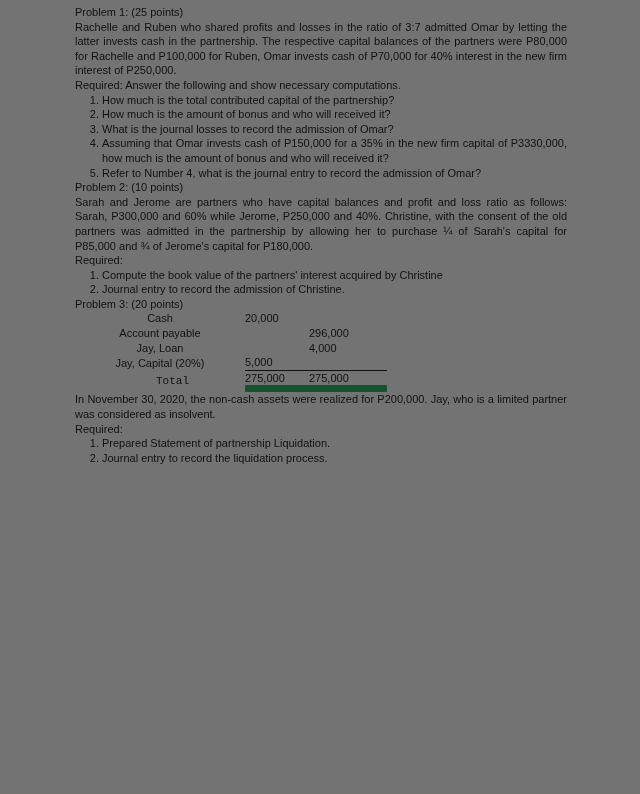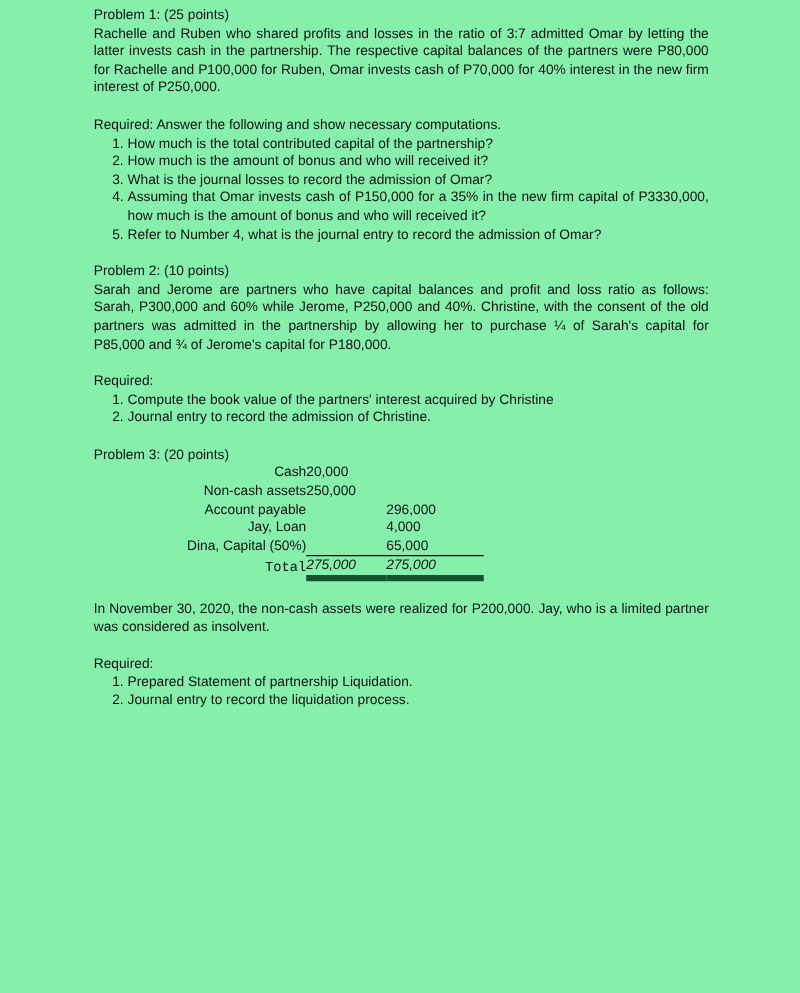--- a/index.html
+++ b/index.html
@@ -10,51 +10,50 @@
     font-family: "Liberation Sans", "DejaVu Sans", sans-serif;
     font-size: 11px;
     line-height: 14.6px;
     color: #111111;
     overflow: hidden;
   }
   .page {
     width: 640px;
     height: 794px;
     padding: 5px 73px 0 75px;
-    background: #86efac;
+    background: #737373;
   }
   .para { text-align: justify; }
-  .gap-top { margin-top: 15px; }
+  .gap-top { }
   ol.req-list {
     margin: 0;
     padding-left: 27px;
     list-style: decimal;
     list-style-position: outside;
   }
   ol.req-list li { text-align: justify; }
   table.trial-balance {
     border-collapse: collapse;
     table-layout: fixed;
     width: 312px;
   }
   table.trial-balance td {
     padding: 0;
     height: 14.6px;
     line-height: 14.6px;
     font-size: 11px;
     vertical-align: bottom;
     white-space: nowrap;
   }
-  td.acct { text-align: right; }
+  td.acct { text-align: center; }
   td.num { }
   tr.total-row td.acct { padding-left: 25px; font-family: Liberation Mono, monospace; }
   tr.total-row td.num {
     border-top: 1px solid #111111;
-    border-bottom: 5px solid #14532d;
-    font-style: italic;
+    border-bottom: 7px solid #14532d;
   }
 </style>
 </head>
 <body>
 
 <div class="page">
 
   <section>
     <div class="para">Problem 1: (25 points)</div>
     <p class="para">Rachelle and Ruben who shared profits and losses in the ratio of 3:7 admitted Omar by letting the latter invests cash in the partnership.  The respective capital balances of the partners were P80,000 for Rachelle and P100,000 for Ruben,  Omar invests cash of P70,000 for 40% interest in the new firm interest of P250,000.</p>
@@ -87,38 +86,33 @@
         <col style="width:64px">
         <col style="width:78px">
       </colgroup>
       <tbody>
         <tr>
           <td class="acct">Cash</td>
           <td class="num">20,000</td>
           <td class="num"></td>
         </tr>
         <tr>
-          <td class="acct">Non-cash assets</td>
-          <td class="num">250,000</td>
-          <td class="num"></td>
-        </tr>
-        <tr>
           <td class="acct">Account payable</td>
           <td class="num"></td>
           <td class="num">296,000</td>
         </tr>
         <tr>
           <td class="acct">Jay, Loan</td>
           <td class="num"></td>
           <td class="num">4,000</td>
         </tr>
         <tr>
-          <td class="acct">Dina, Capital (50%)</td>
+          <td class="acct">Jay, Capital (20%)</td>
+          <td class="num">5,000</td>
           <td class="num"></td>
-          <td class="num">65,000</td>
         </tr>
         <tr class="total-row">
           <td class="acct">Total</td>
           <td class="num">275,000</td>
           <td class="num">275,000</td>
         </tr>
       </tbody>
     </table>
 
     <p class="para gap-top">In November 30, 2020, the non-cash assets were realized for P200,000.  Jay, who is a limited partner was considered as insolvent.</p>

